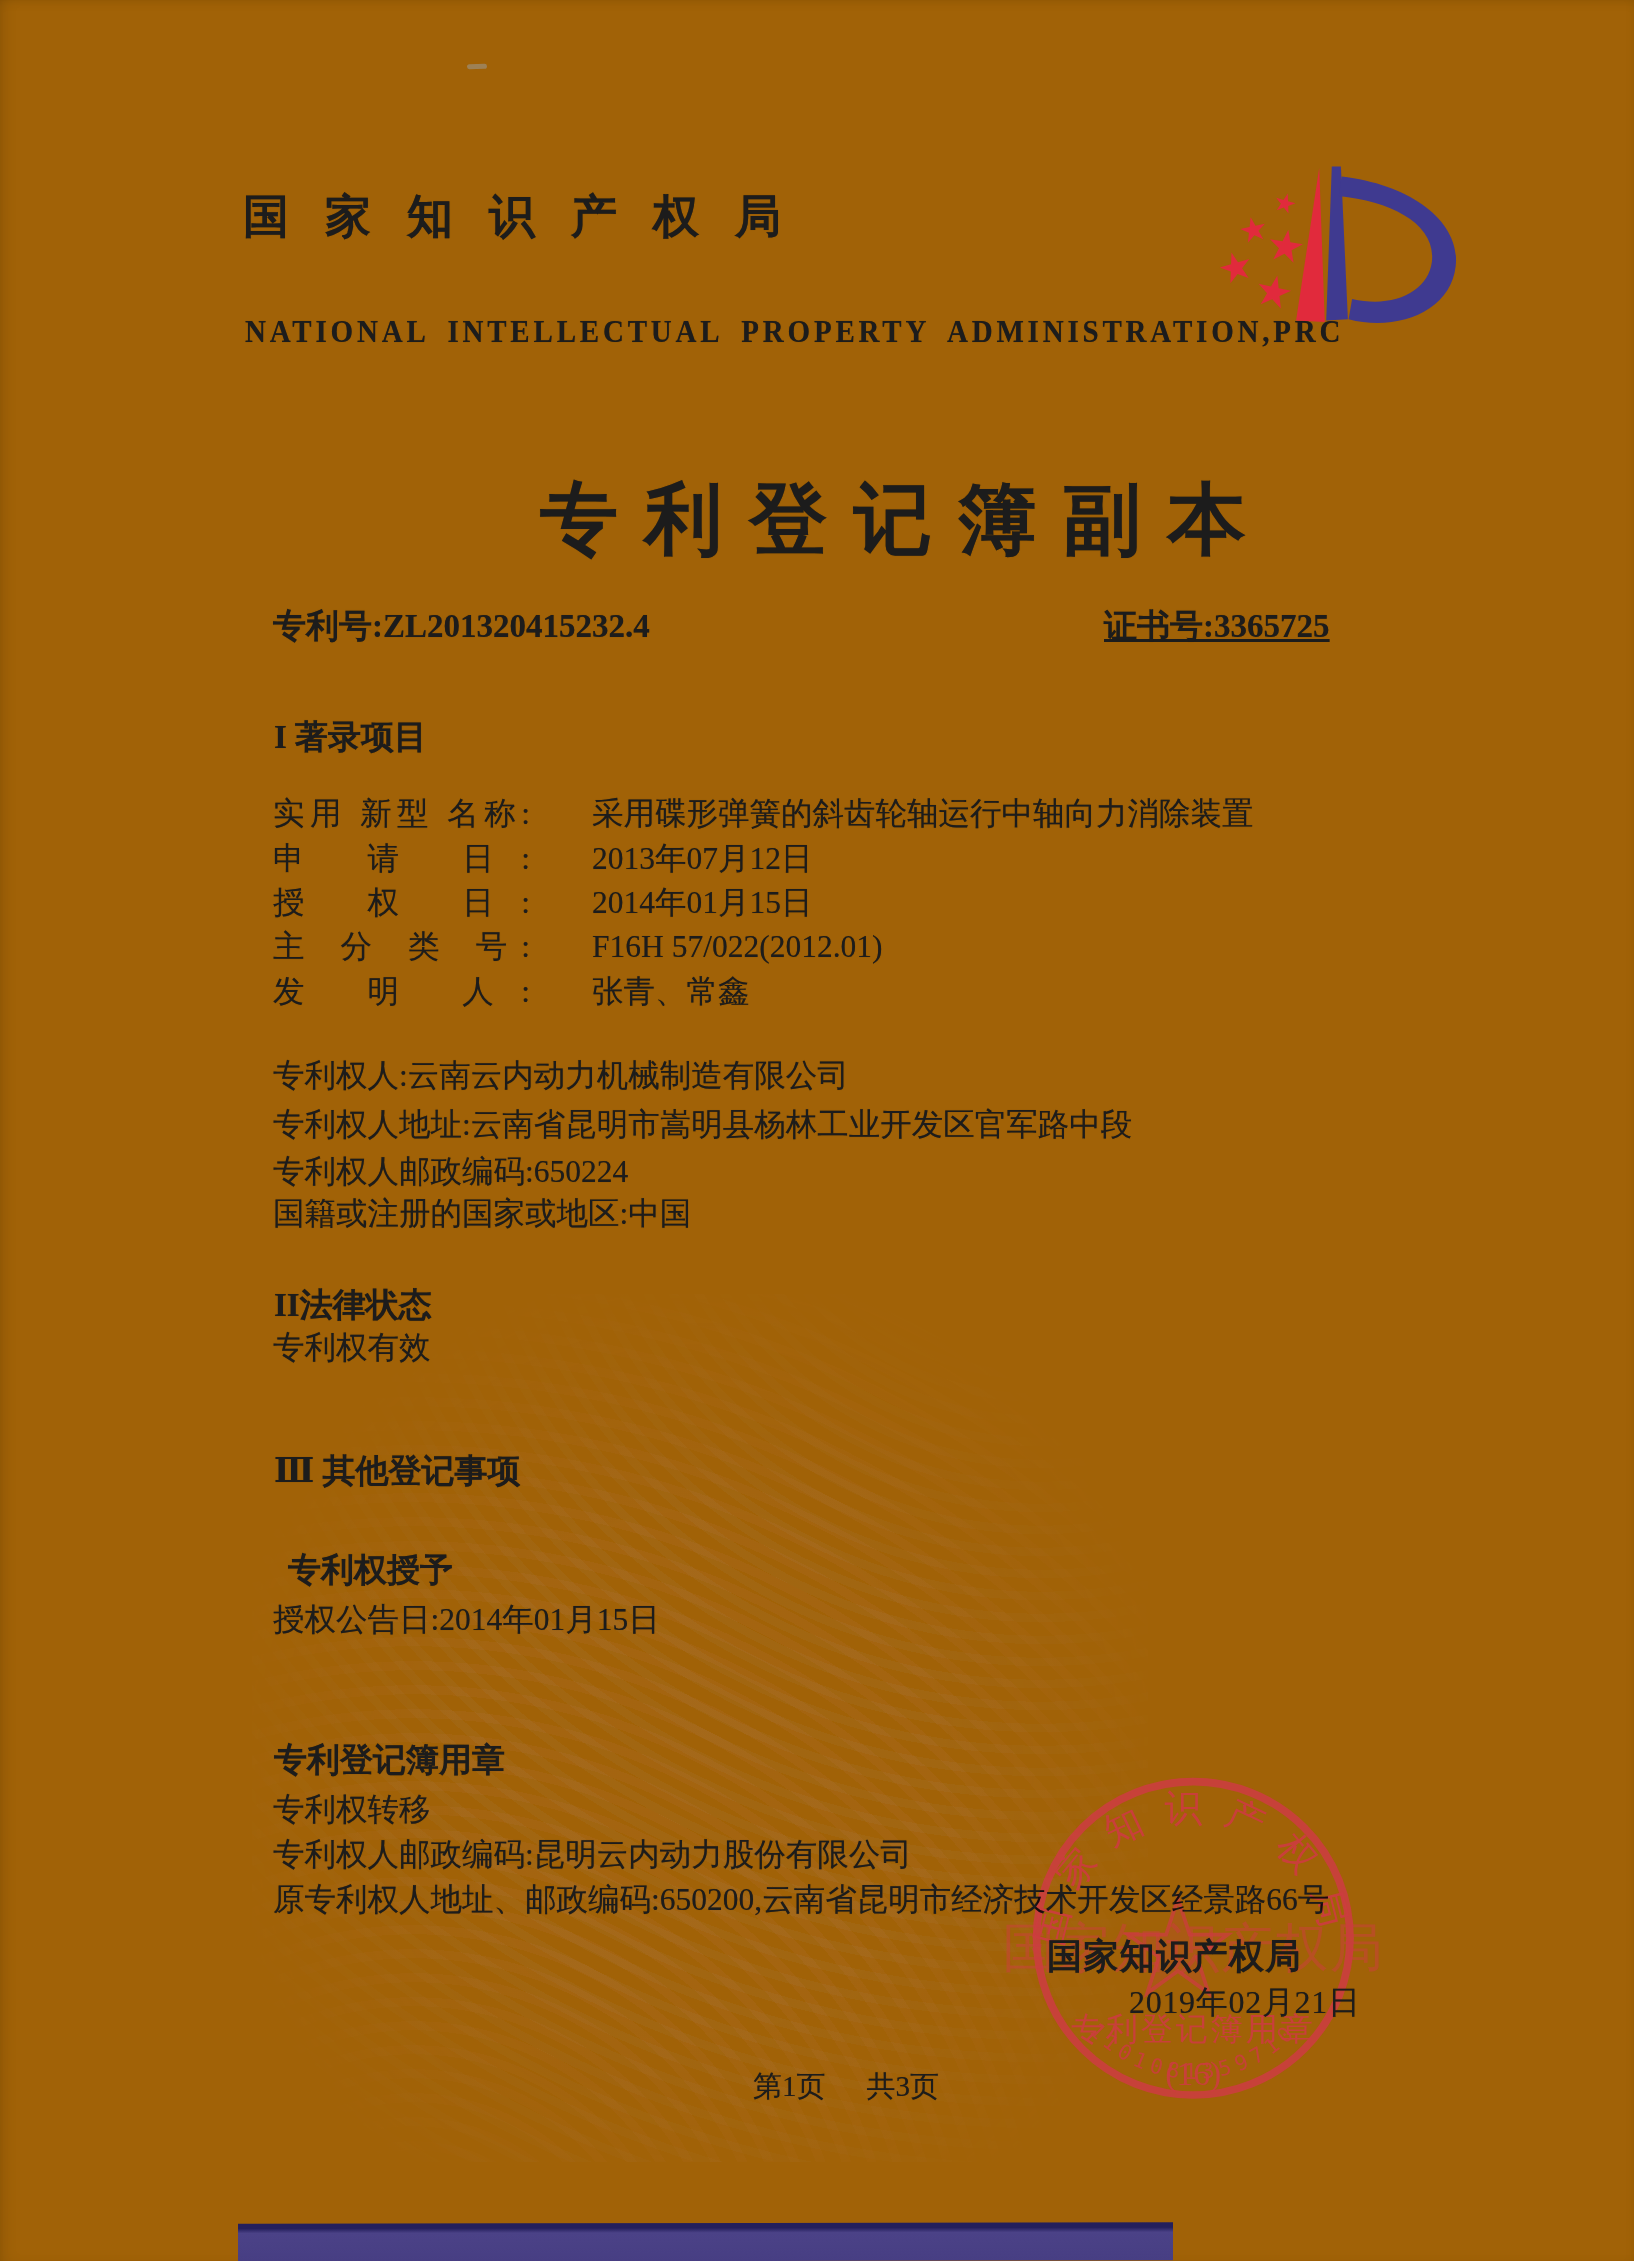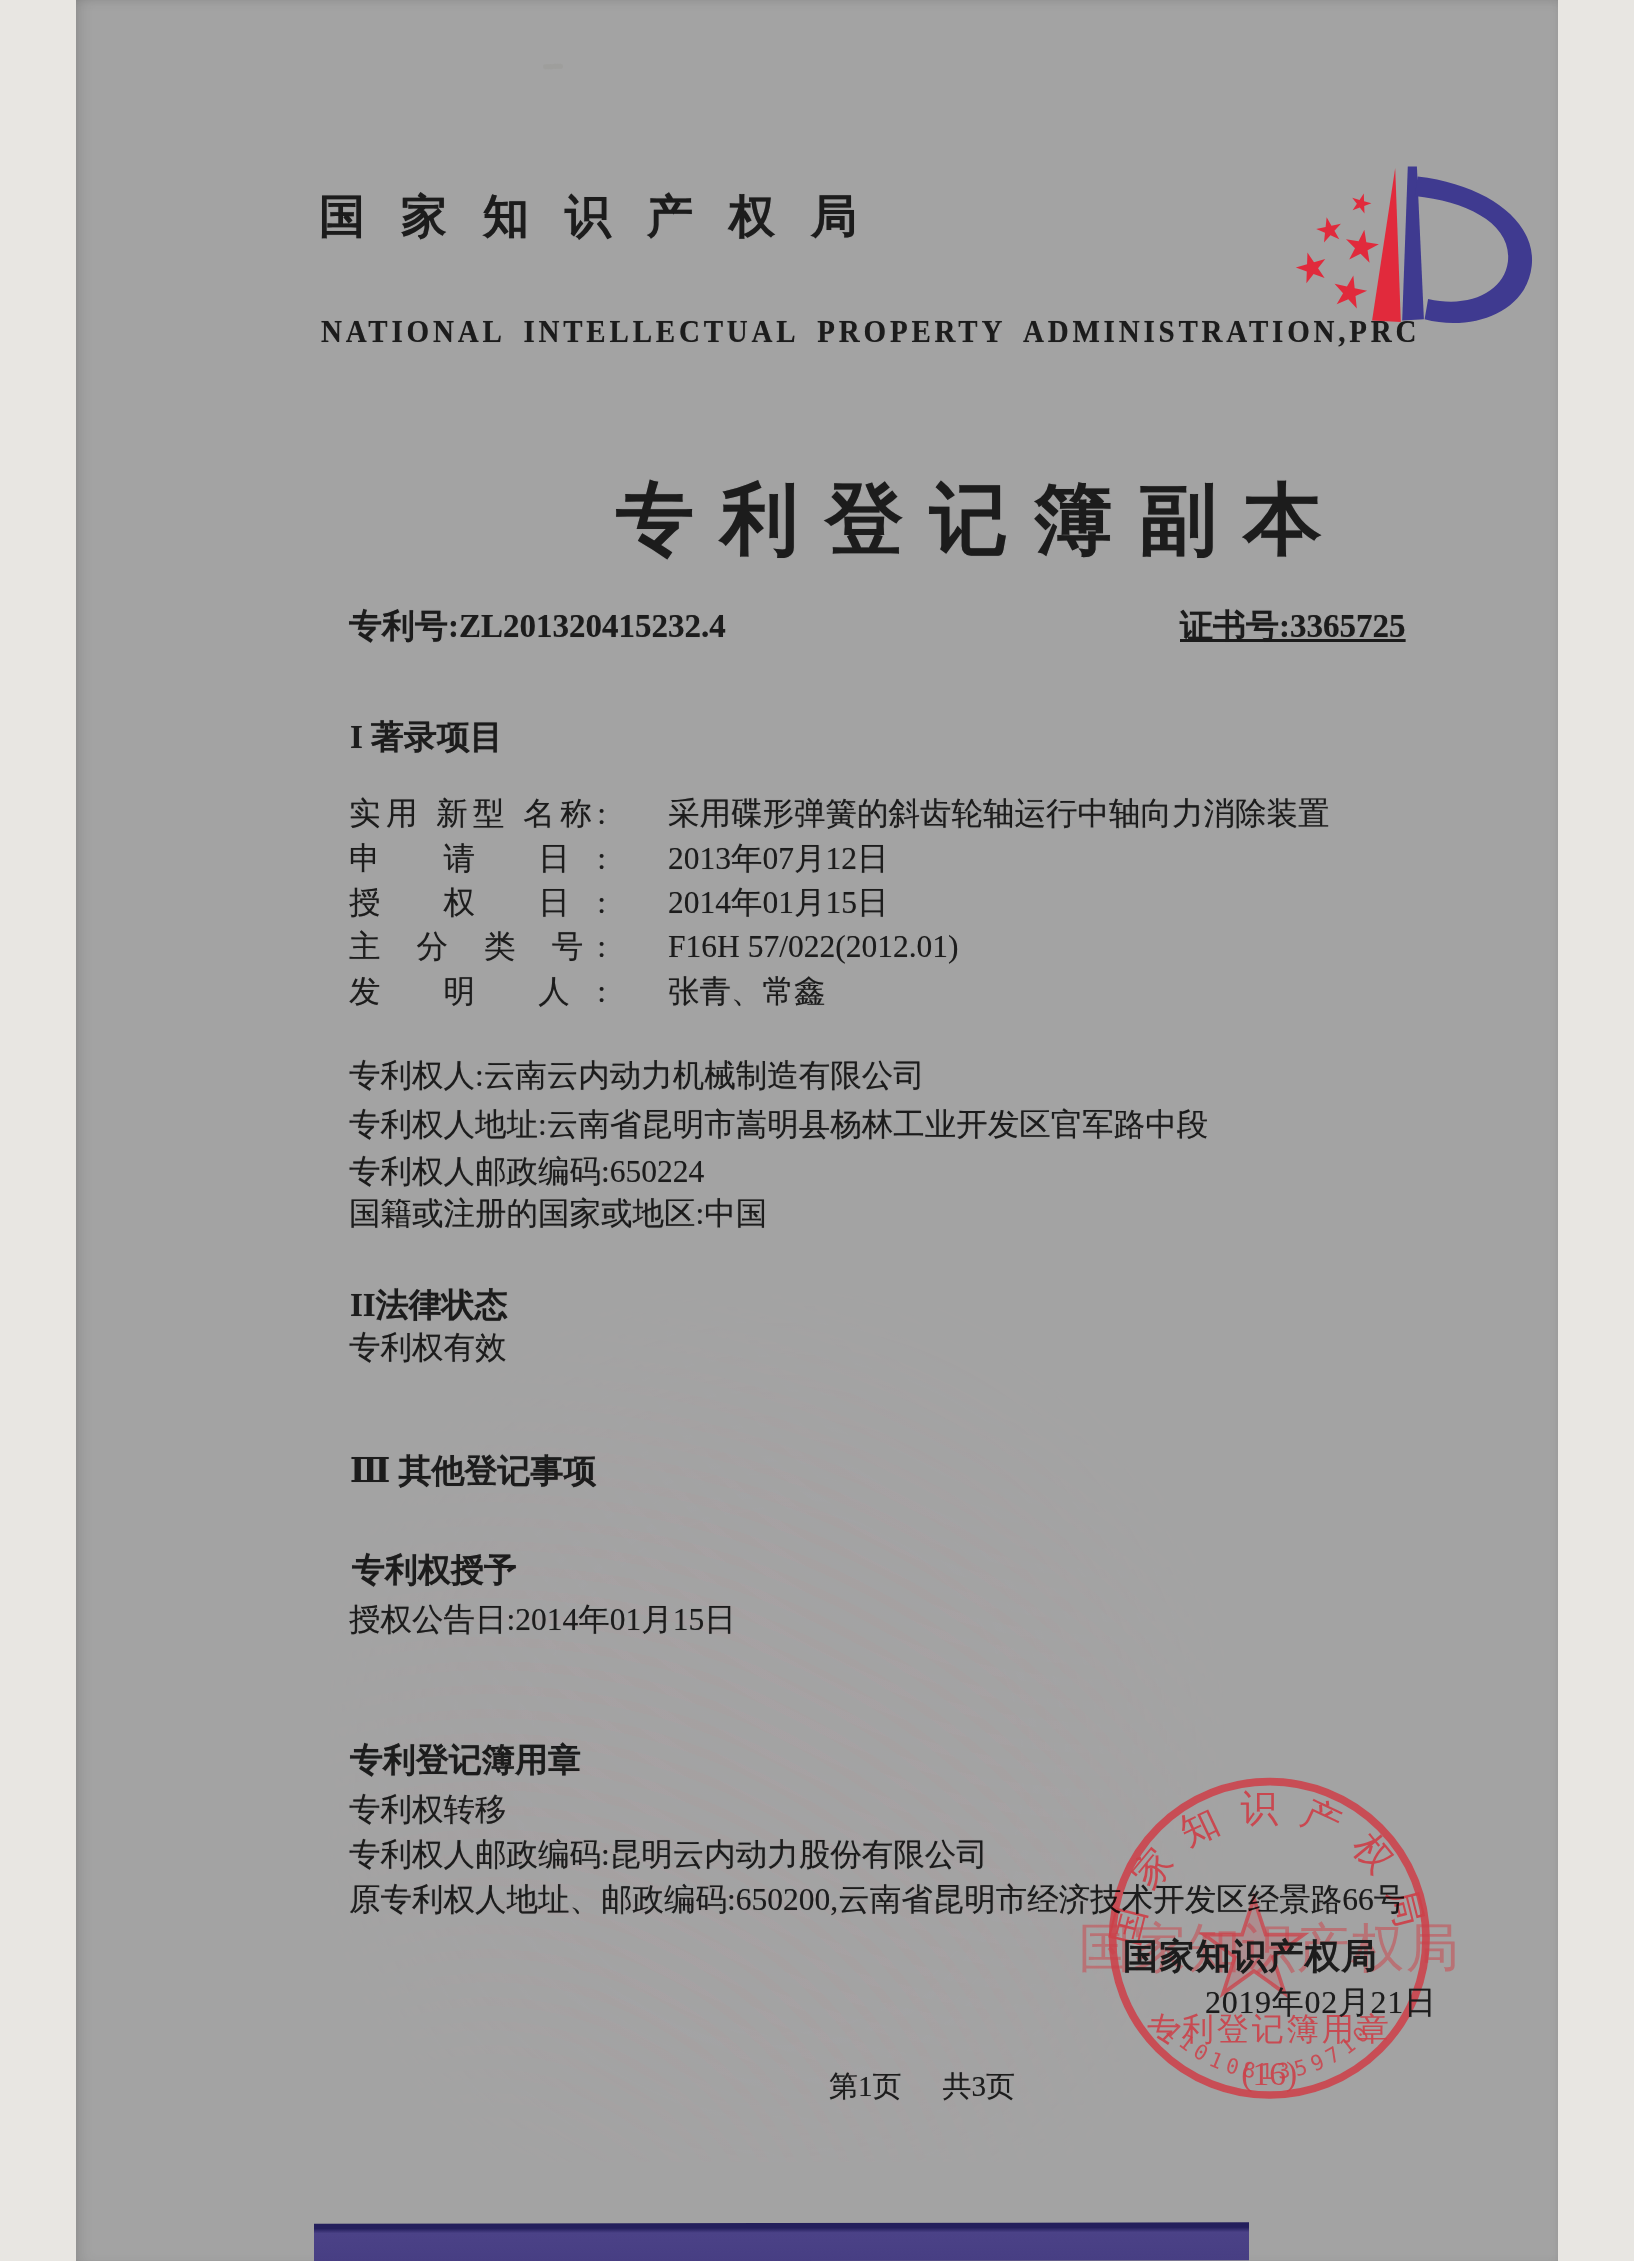--- a/index.html
+++ b/index.html
@@ -1,20 +1,20 @@
 <!DOCTYPE html>
 <html style="font-size:11.2px"><head>
 <meta charset="utf-8">
 <style>
   html,body{margin:0;padding:0;background:#e8e6e2;}
   .page{
     position:relative;
-    width:1482px;height:2261px;
+    width:1634px;height:2261px;
     margin:0 auto;
-    background:#a3a3a3;
+    background:#a16207;
     overflow:hidden;
     font-family:"Liberation Serif","DejaVu Serif",serif;
     color:#1c1c1c;
     box-shadow:inset 9.8px 0 18px -11.2px rgba(0,0,0,.20),
                inset 0 8.4px 15.4px -11.2px rgba(0,0,0,.14),
                inset -7px 0 14px -11.2px rgba(0,0,0,.10);
   }
   .abs{position:absolute;white-space:nowrap;line-height:1;}
   .ink{text-shadow:0 0 0.7px rgba(10,10,10,.45);}
 
@@ -117,21 +117,21 @@
     <div class="abs body-t ink" style="left:273px;top:1060px;">专利权人:云南云内动力机械制造有限公司</div>
     <div class="abs body-t ink" style="left:273px;top:1109px;">专利权人地址:云南省昆明市嵩明县杨林工业开发区官军路中段</div>
     <div class="abs body-t ink" style="left:273px;top:1156px;">专利权人邮政编码:650224</div>
     <div class="abs body-t ink" style="left:273px;top:1198px;">国籍或注册的国家或地区:中国</div>
 
     <div class="abs sec-h ink" style="left:274px;top:1289px;">II法律状态</div>
     <div class="abs body-t ink" style="left:273px;top:1332px;">专利权有效</div>
 
     <div class="abs sec-h ink" style="left:274px;top:1455px;">Ⅲ 其他登记事项</div>
 
-    <div class="abs sec-h ink" style="left:276px;top:1554px;">专利权授予</div>
+    <div class="abs sec-h ink" style="left:288px;top:1554px;">专利权授予</div>
     <div class="abs body-t ink" style="left:273px;top:1604px;">授权公告日:2014年01月15日</div>
 
     <div class="abs sec-h ink" style="left:274px;top:1744px;">专利登记簿用章</div>
     <div class="abs body-t ink" style="left:273px;top:1794px;">专利权转移</div>
     <div class="abs body-t ink" style="left:273px;top:1839px;">专利权人邮政编码:昆明云内动力股份有限公司</div>
     <div class="abs body-t ink" style="left:273px;top:1884px;">原专利权人地址、邮政编码:650200,云南省昆明市经济技术开发区经景路66号</div>
 
     <svg class="abs stamp-wrap" viewBox="0 0 566 566" aria-hidden="true">
       <defs>
         <path id="arcTop" d="M 96 301 A 186 186 0 0 1 468 301" fill="none"></path>

